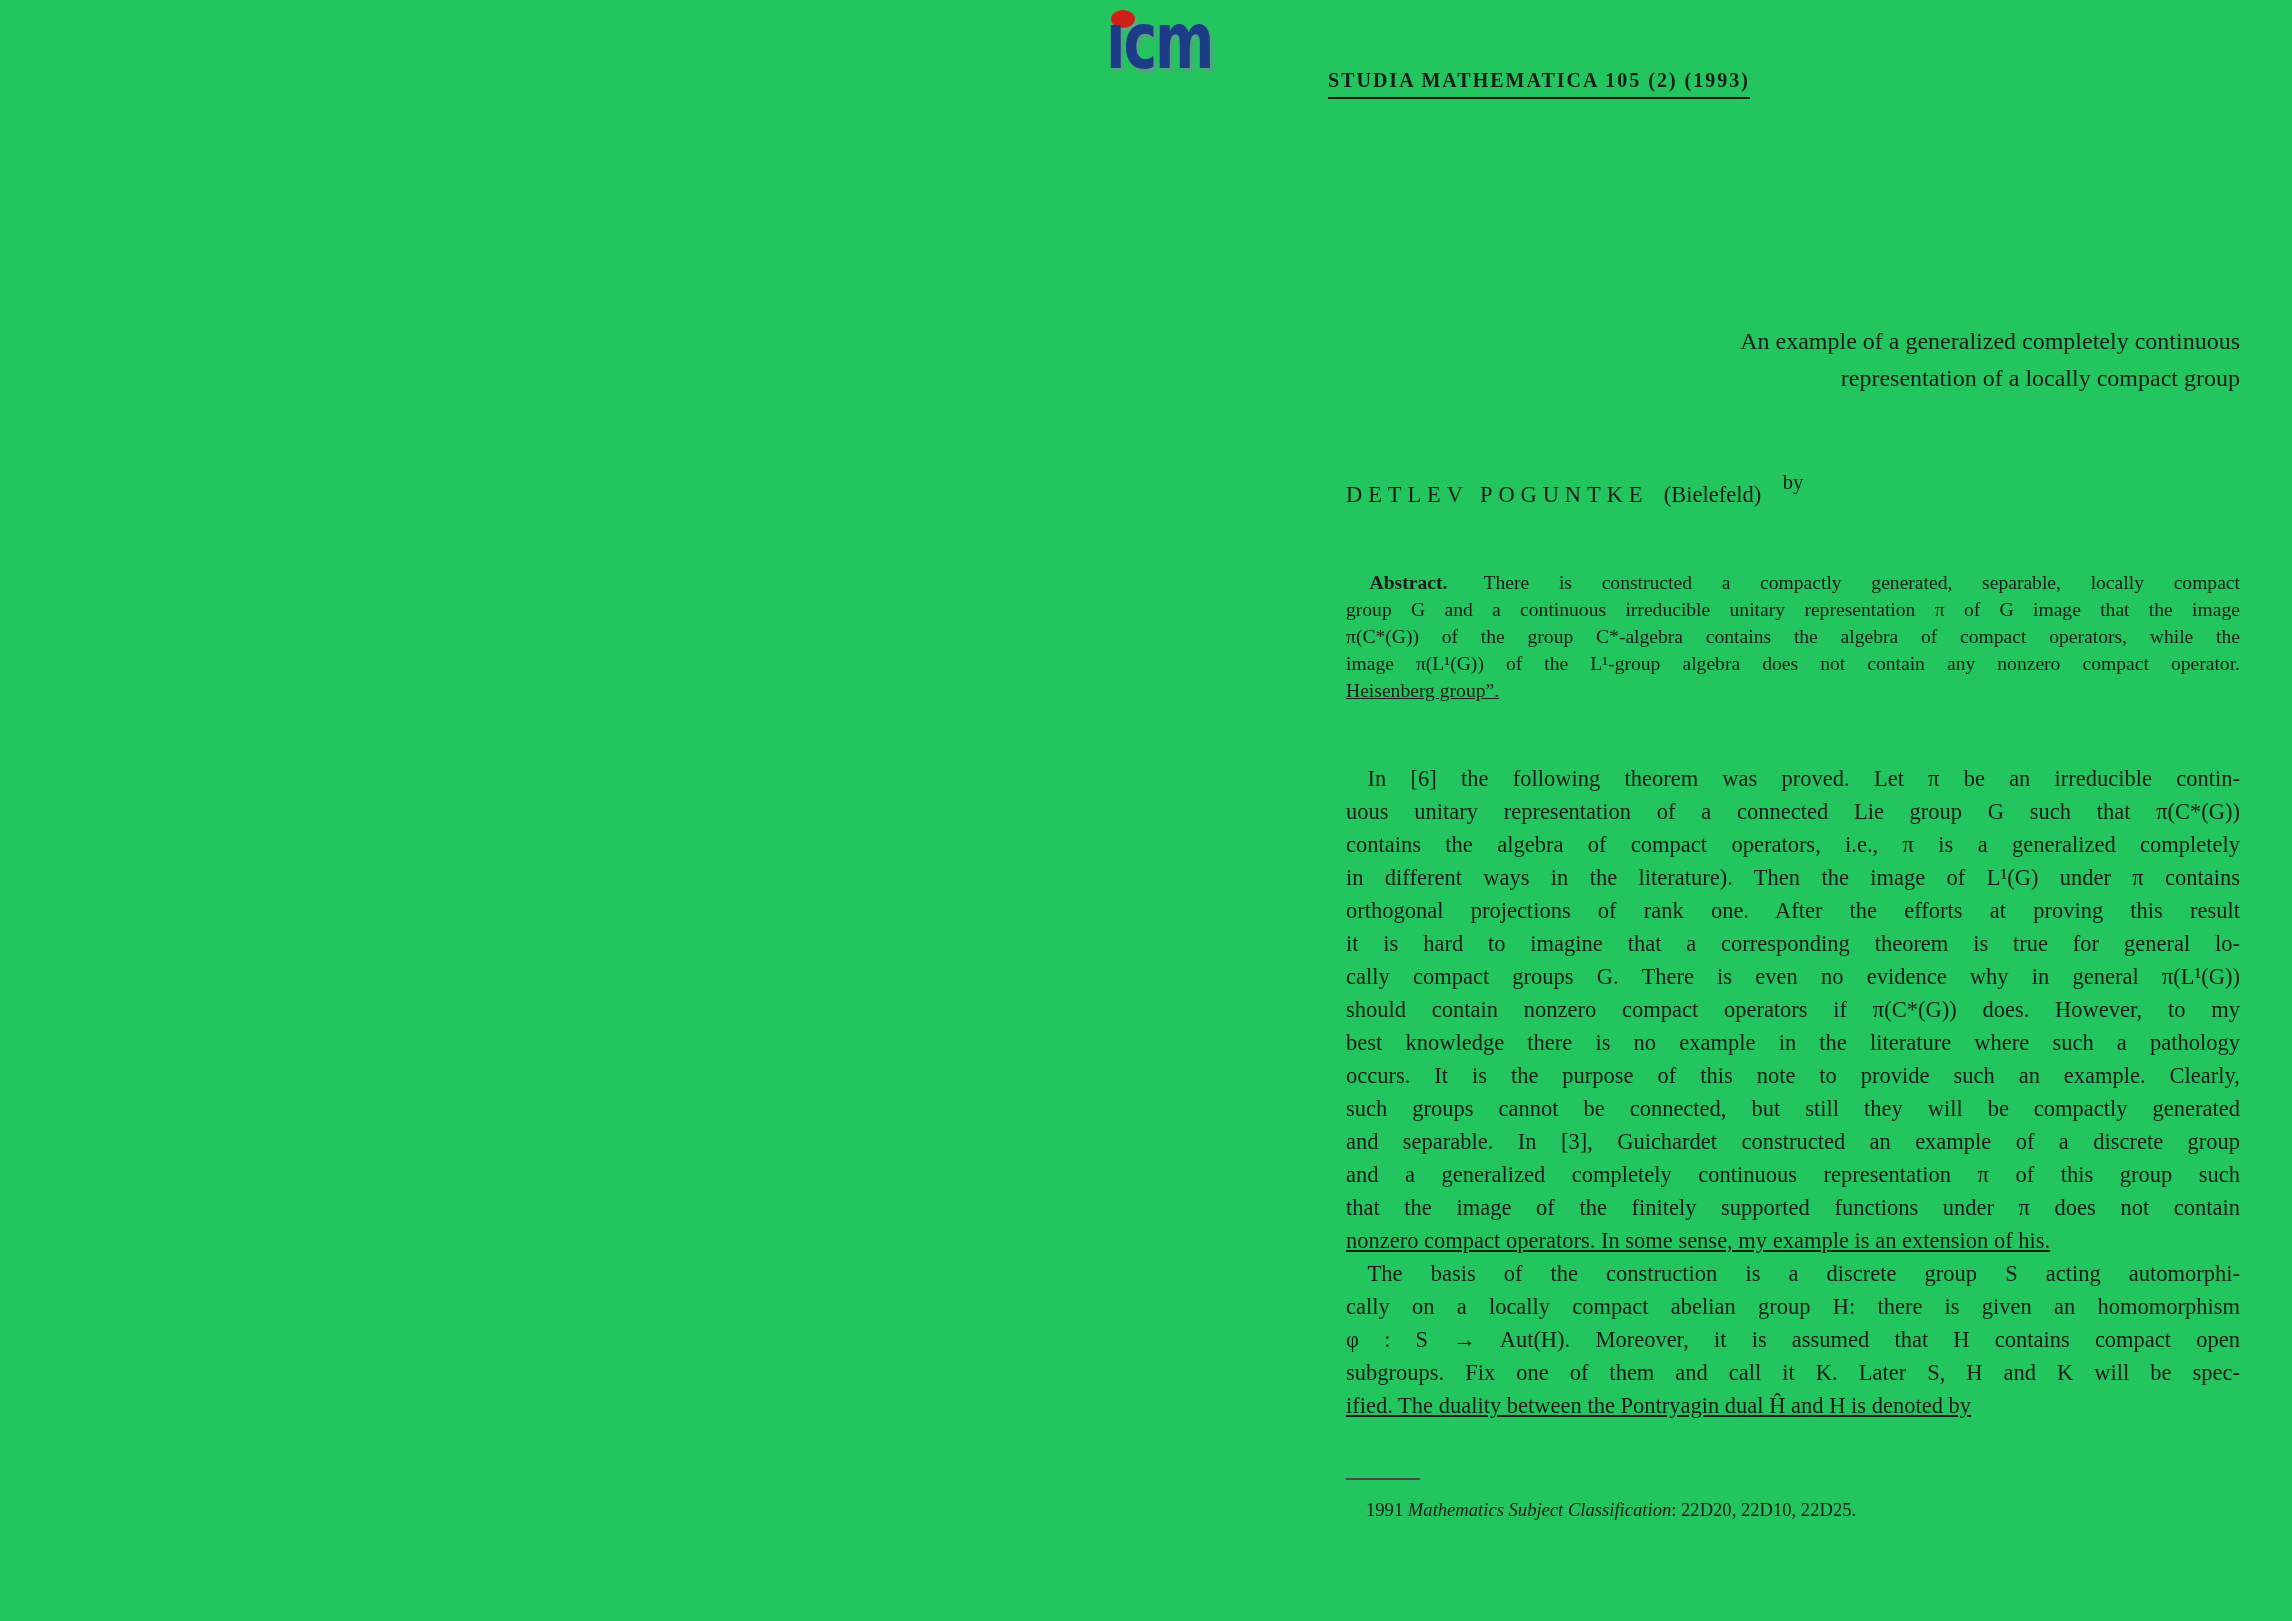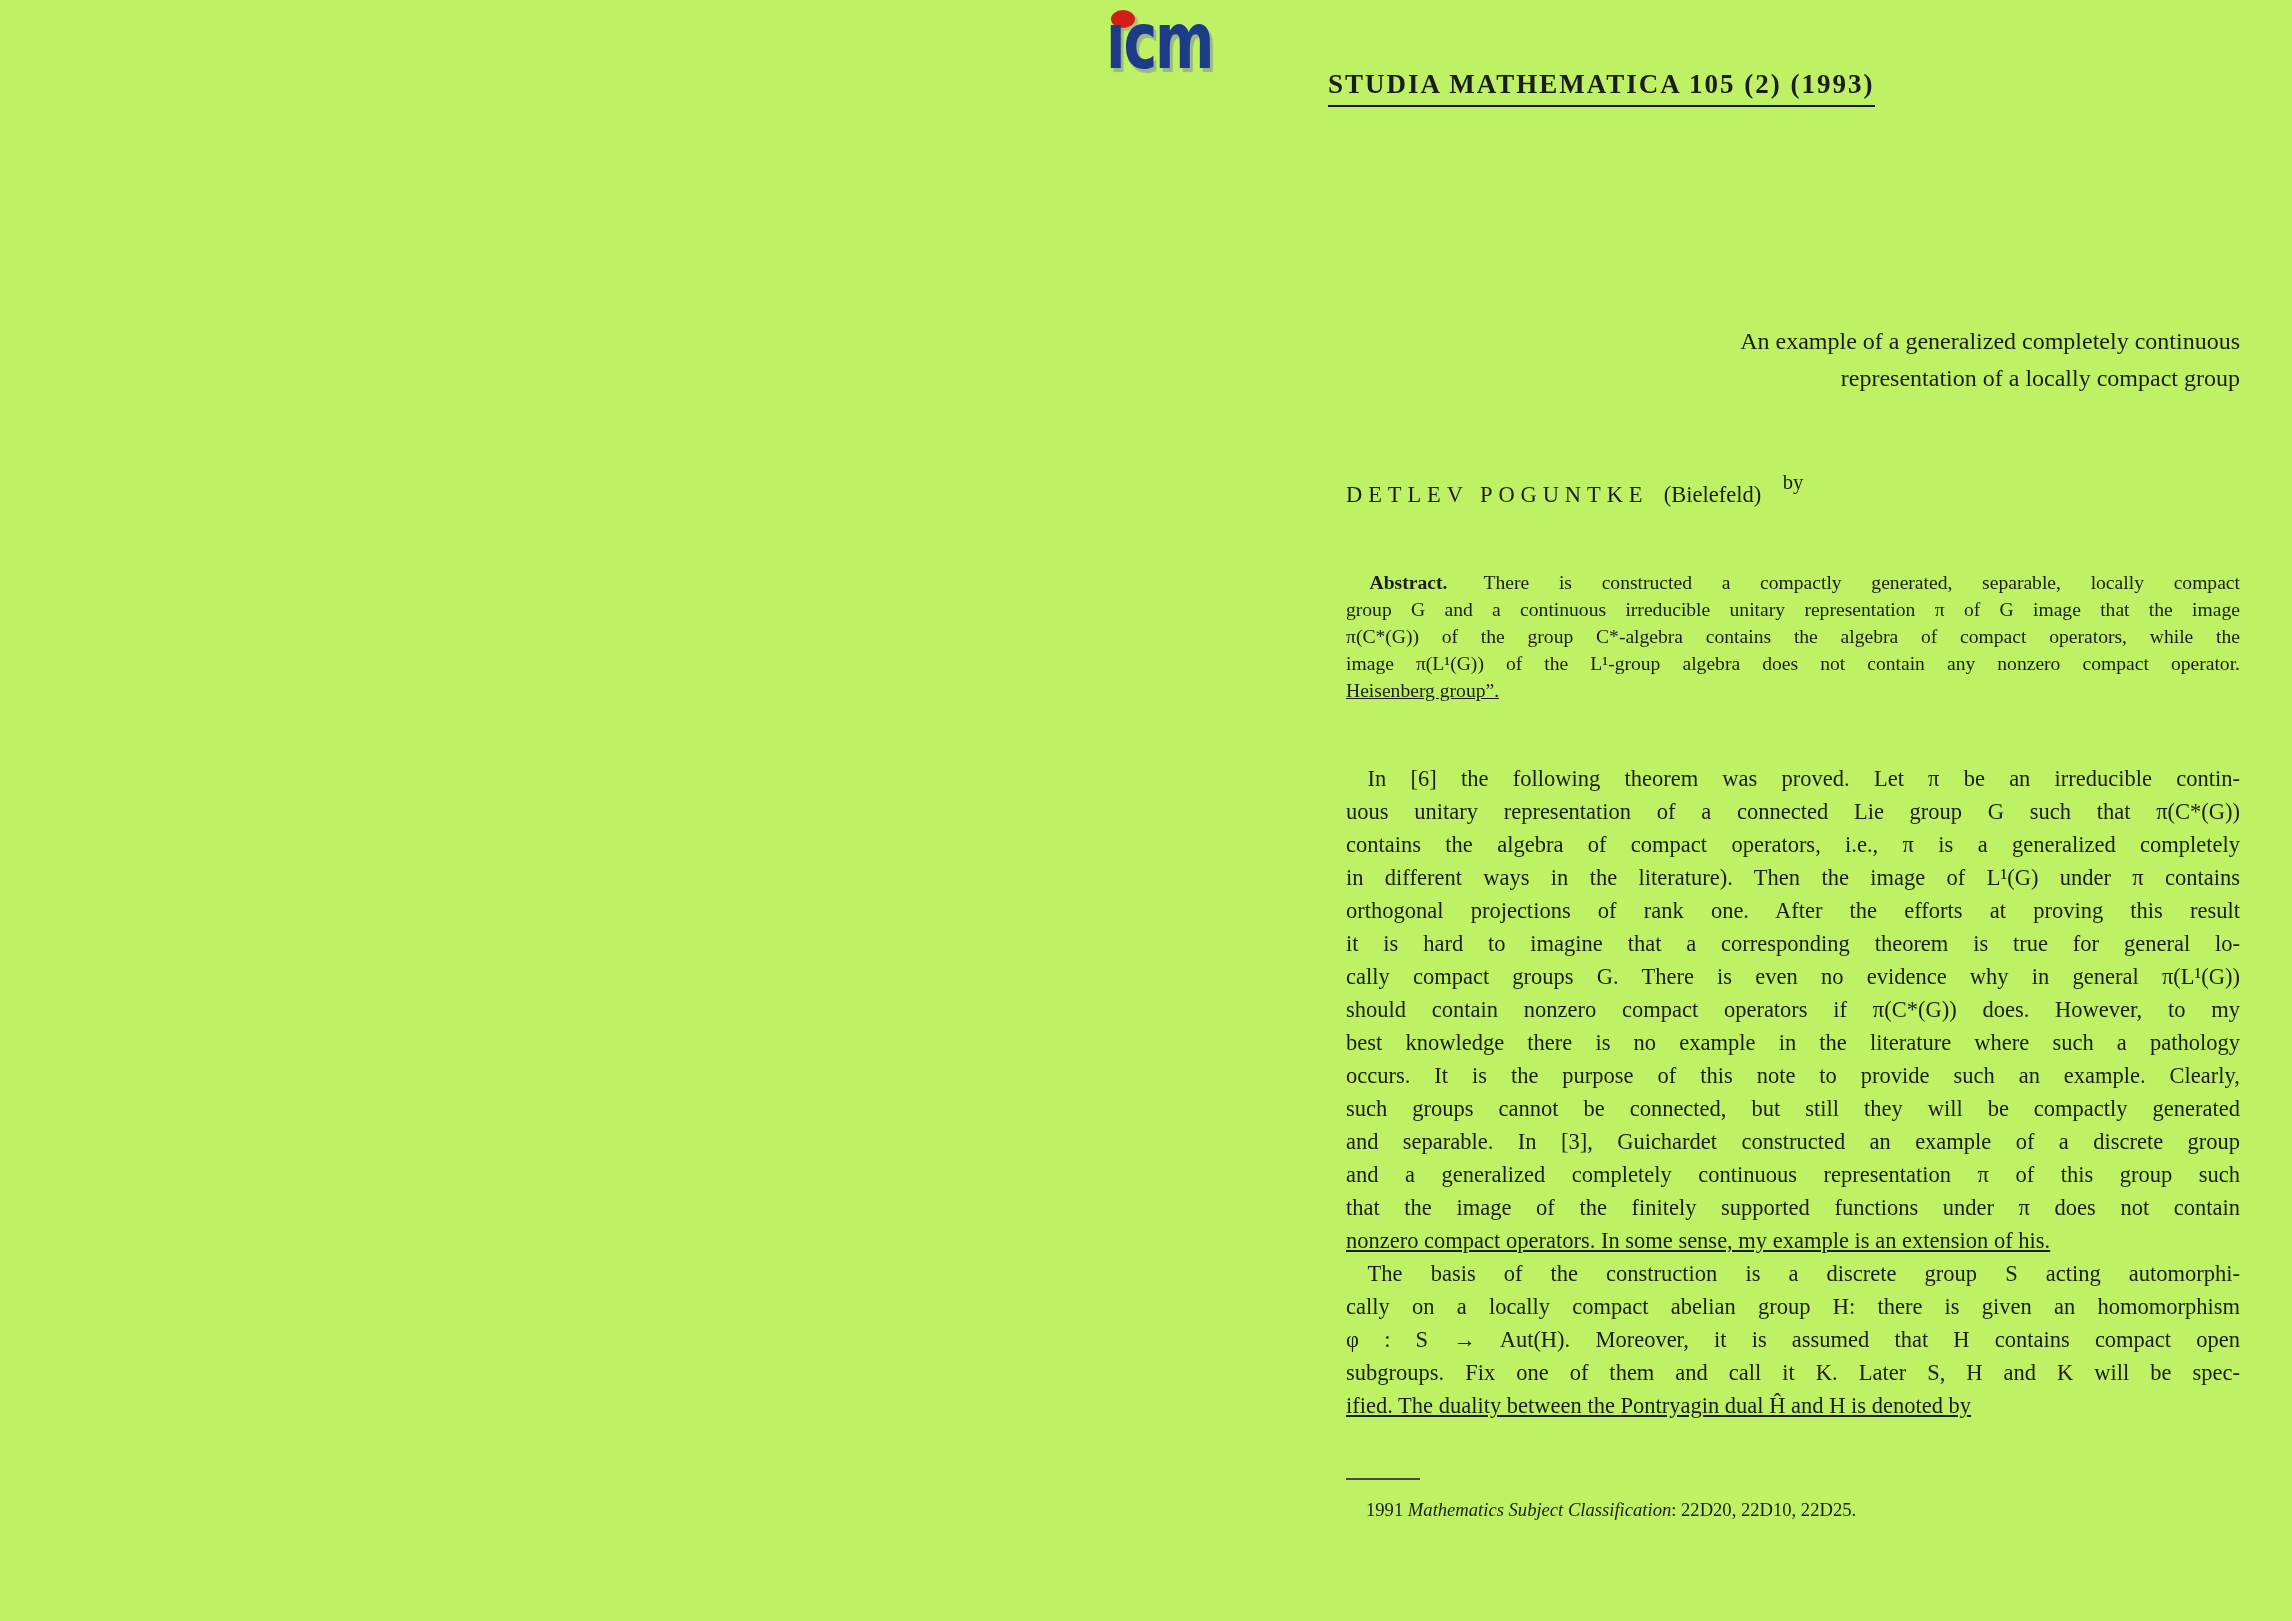--- a/index.html
+++ b/index.html
@@ -1,19 +1,19 @@
 <!DOCTYPE html>
 <html><head>
 <meta charset="utf-8">
 <style>
   html,body{margin:0;padding:0;background:#ffffff;}
   #scan-page{
     position:relative;
     width:2293px;height:1621px;
-    background:#bef264;
+    background:#22c55e;
     font-family:"Liberation Serif", serif;
     color:#1c1c1c;
     overflow:hidden;
   }
   
   .logo{position:absolute;left:1086px;top:2px;width:137px;height:90px;}
   .logo-text{
     font-family:"DejaVu Sans", sans-serif;
     font-weight:bold;
     font-size:78px;line-height:78px;
@@ -27,21 +27,21 @@
   }
   .logo-dot{
     position:absolute;left:24.5px;top:7.8px;
     width:24.5px;height:18.6px;border-radius:50%;
     background:#d01f18;
     box-shadow:2.9px 2.9px 1px rgba(160,140,150,0.5);
   }
   
   .journal-header{
     position:absolute;left:1328px;top:69px;
-    font-size:27px;font-weight:bold;
+    font-size:20px;font-weight:bold;
     letter-spacing:2px;
     padding-bottom:4.9px;
     border-bottom:2.9px solid #181818;
     white-space:nowrap;
   }
   
   .title-block{
     position:absolute;left:1346px;top:323px;width:894px;
     text-align:right;font-weight:normal;
     font-size:24px;line-height:37px;

